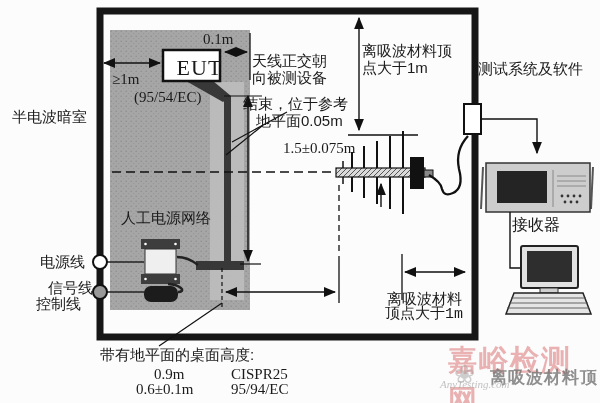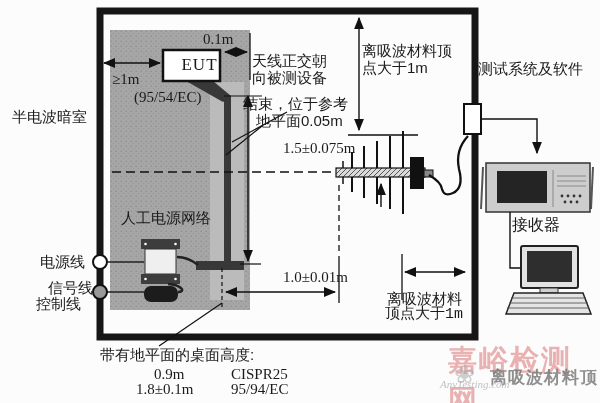--- a/index.html
+++ b/index.html
@@ -6,21 +6,21 @@
   .canvas{
     position:relative;width:600px;height:403px;overflow:hidden;
     background:#fcfcfc;font-family:"Liberation Sans",sans-serif;color:#1a1a1a;
   }
   .canvas svg{position:absolute;left:0;top:0;}
   .lbl{position:absolute;white-space:pre;line-height:17px;font-size:15px;color:#1a1a1a;}
   .dim{font-family:"Liberation Serif",serif;font-size:15px;}
   .small{font-size:15px;margin-left:32px;}
   .eut-label{
     position:absolute;left:163px;top:55px;width:73px;text-align:center;
-    font-family:"Liberation Serif",serif;font-size:17px;letter-spacing:1px;
+    font-family:"Liberation Serif",serif;font-size:22px;letter-spacing:1px;
   }
   .wm-site{
     position:absolute;left:448px;top:341px;font-size:29px;font-weight:bold;
     letter-spacing:2px;color:rgba(221,130,130,0.62);
   }
   .wm-brand{
     position:absolute;left:490px;top:366px;font-size:17px;font-weight:bold;
     letter-spacing:1px;color:rgba(115,115,115,0.8);
   }
   .wm-domain{
@@ -147,40 +147,39 @@
   <div class="lbl" style="left:40px;top:253px;">电源线</div>
   <div class="lbl" style="left:36px;top:279px;margin-left:12px;">信号线</div>
   <div class="lbl" style="left:36px;top:295px;">控制线</div>
 
   <div class="eut-label">EUT</div>
 
   <div class="lbl dim" style="left:112px;top:71px;">≥1m</div>
   <div class="lbl dim small" style="left:102px;top:89px;">(95/54/EC)</div>
   <div class="lbl dim" style="left:203px;top:31px;">0.1m</div>
   <div class="lbl dim small" style="left:251px;top:140px;">1.5±0.075m</div>
-  <div class="lbl dim small" style="left:251px;top:269px;">1.0±0.01m</div>
 
   <div class="lbl" style="left:252px;top:52px;">天线正交朝</div>
   <div class="lbl" style="left:252px;top:69px;">向被测设备</div>
   <div class="lbl" style="left:243px;top:95px;">结束，位于参考</div>
   <div class="lbl" style="left:256px;top:112px;">地平面0.05m</div>
 
   <div class="lbl" style="left:362px;top:42px;">离吸波材料顶</div>
   <div class="lbl" style="left:362px;top:59px;">点大于1m</div>
   <div class="lbl" style="left:478px;top:60px;">测试系统及软件</div>
   <div class="lbl" style="left:387px;top:290px;">离吸波材料</div>
   <div class="lbl" style="left:385px;top:306px;font-family:Liberation Mono, monospace;">顶点大于1m</div>
 
   <div class="lbl" style="left:121px;top:209px;">人工电源网络</div>
   <div class="lbl" style="left:512px;top:216px;font-size:16px;">接收器</div>
 
   <div class="lbl" style="left:100px;top:346px;">带有地平面的桌面高度:</div>
   <div class="lbl dim small" style="left:122px;top:366px;">0.9m</div>
   <div class="lbl dim small" style="left:199px;top:366px;">CISPR25</div>
-  <div class="lbl dim small" style="left:104px;top:381px;">1.8±0.1m</div>
+  <div class="lbl dim small" style="left:104px;top:381px;">0.6±0.1m</div>
   <div class="lbl dim small" style="left:199px;top:381px;">95/94/EC</div>
 
   <div class="wm-site">嘉峪检测网</div>
   <div class="wm-logo">❀</div>
   <div class="wm-brand">离吸波材料顶</div>
   <div class="wm-domain">AnyTesting.com</div>
 
 </div>
 
 </body></html>

